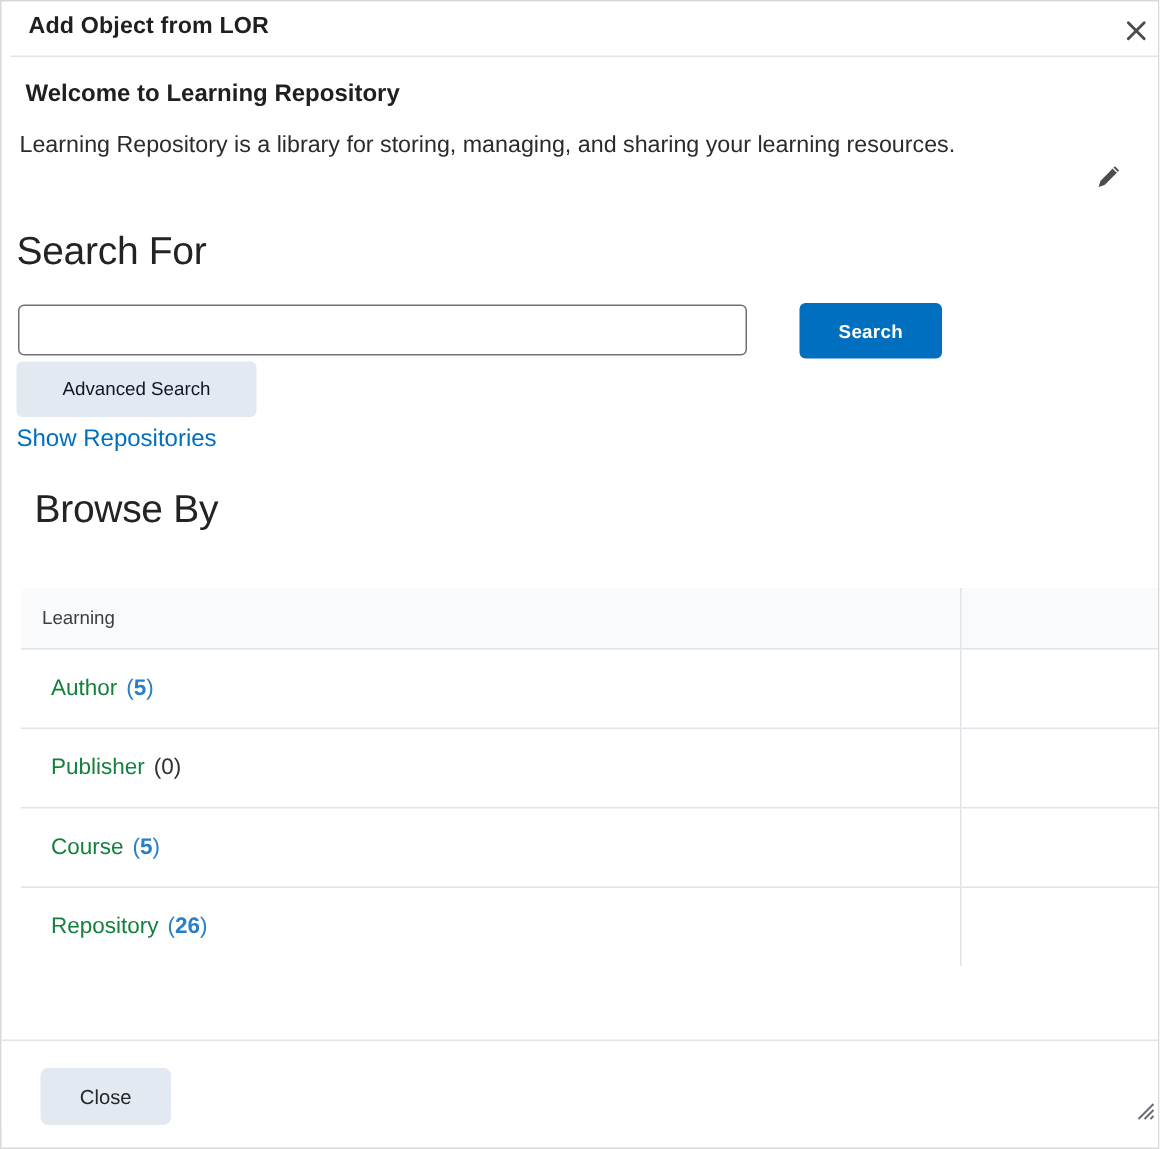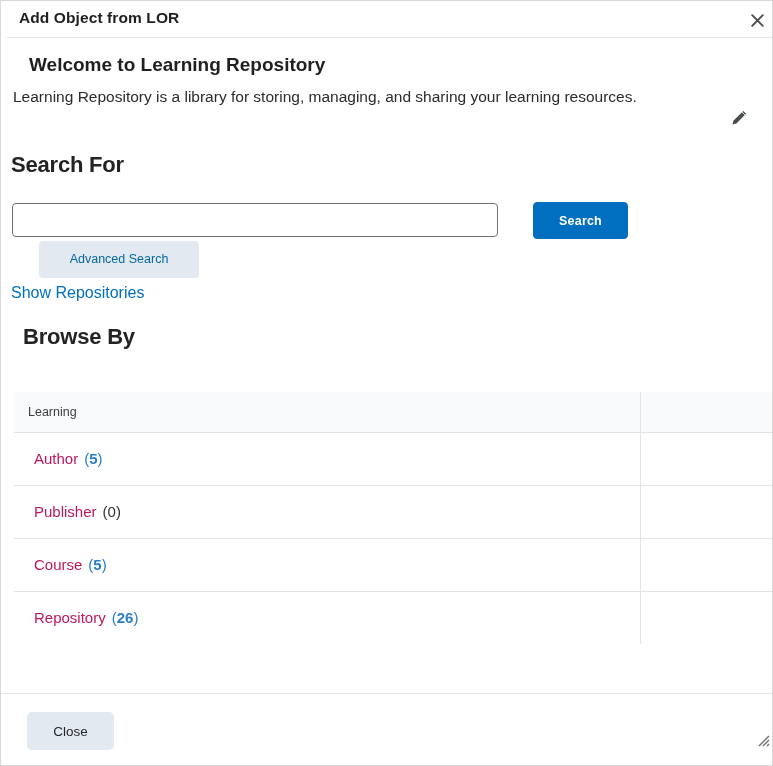--- a/index.html
+++ b/index.html
@@ -64,23 +64,23 @@
     position: absolute;
     left: 0;
     top: 37px;
     width: 773px;
     height: 655px;
     box-sizing: border-box;
   }
 
   .welcome-title {
     position: absolute;
-    left: 28px;
+    left: 16px;
     top: 16px;
-    font-size: 19px;
+    font-size: 16px;
     font-weight: bold;
     color: #1f1f1f;
     white-space: nowrap;
   }
   .welcome-desc {
     position: absolute;
     left: 12px;
     top: 45px;
     width: 640px;
     font-size: 15.5px;
@@ -99,22 +99,22 @@
     cursor: pointer;
     background: transparent;
     border: none;
     padding: 0;
   }
   .edit-pencil svg { display: block; }
 
   .section-heading {
     position: absolute;
     left: 10px;
-    font-size: 22px;
-    font-weight: bold;
+    font-size: 26px;
+    font-weight: normal;
     color: #232323;
     letter-spacing: -0.2px;
     white-space: nowrap;
   }
   .section-heading.search-for { top: 114px; }
   .section-heading.browse-by  { top: 286px; margin-left: 12px; }
 
   .search-input {
     position: absolute;
     left: 11px;
@@ -154,28 +154,27 @@
   .adv-search-btn {
     position: absolute;
     left: 10px;
     top: 203px;
     width: 160px;
     height: 37px;
     box-sizing: border-box;
     background: #e3e9f0;
     border: none;
     border-radius: 4px;
-    color: #0369a1;
+    color: #0f172a;
     font-family: "Liberation Sans", sans-serif;
     font-size: 12.5px;
     cursor: pointer;
     text-align: center;
     line-height: 37px;
     padding: 0;
-    margin-left: 28px;
   }
 
   .show-repos-link {
     position: absolute;
     left: 10px;
     top: 246px;
     font-size: 16px;
     color: #006fbf;
     text-decoration: none;
     cursor: pointer;
@@ -216,21 +215,21 @@
     background: #ffffff;
   }
   .browse-table tbody tr:last-child td { border-bottom: none; }
   .browse-table tbody td.cell-blank {
     border-left: 1px solid #e0e4e9;
     padding: 0;
   }
 
   .cat-link {
     font-size: 15px;
-    color: #be185d;
+    color: #15803d;
     text-decoration: none;
     cursor: pointer;
   }
   .cat-count {
     font-size: 15px;
     color: #2a7ec4;
     margin-left: 6px;
   }
   .cat-count .num { font-weight: bold; }
   .cat-count.zero { color: #2e3236; }

